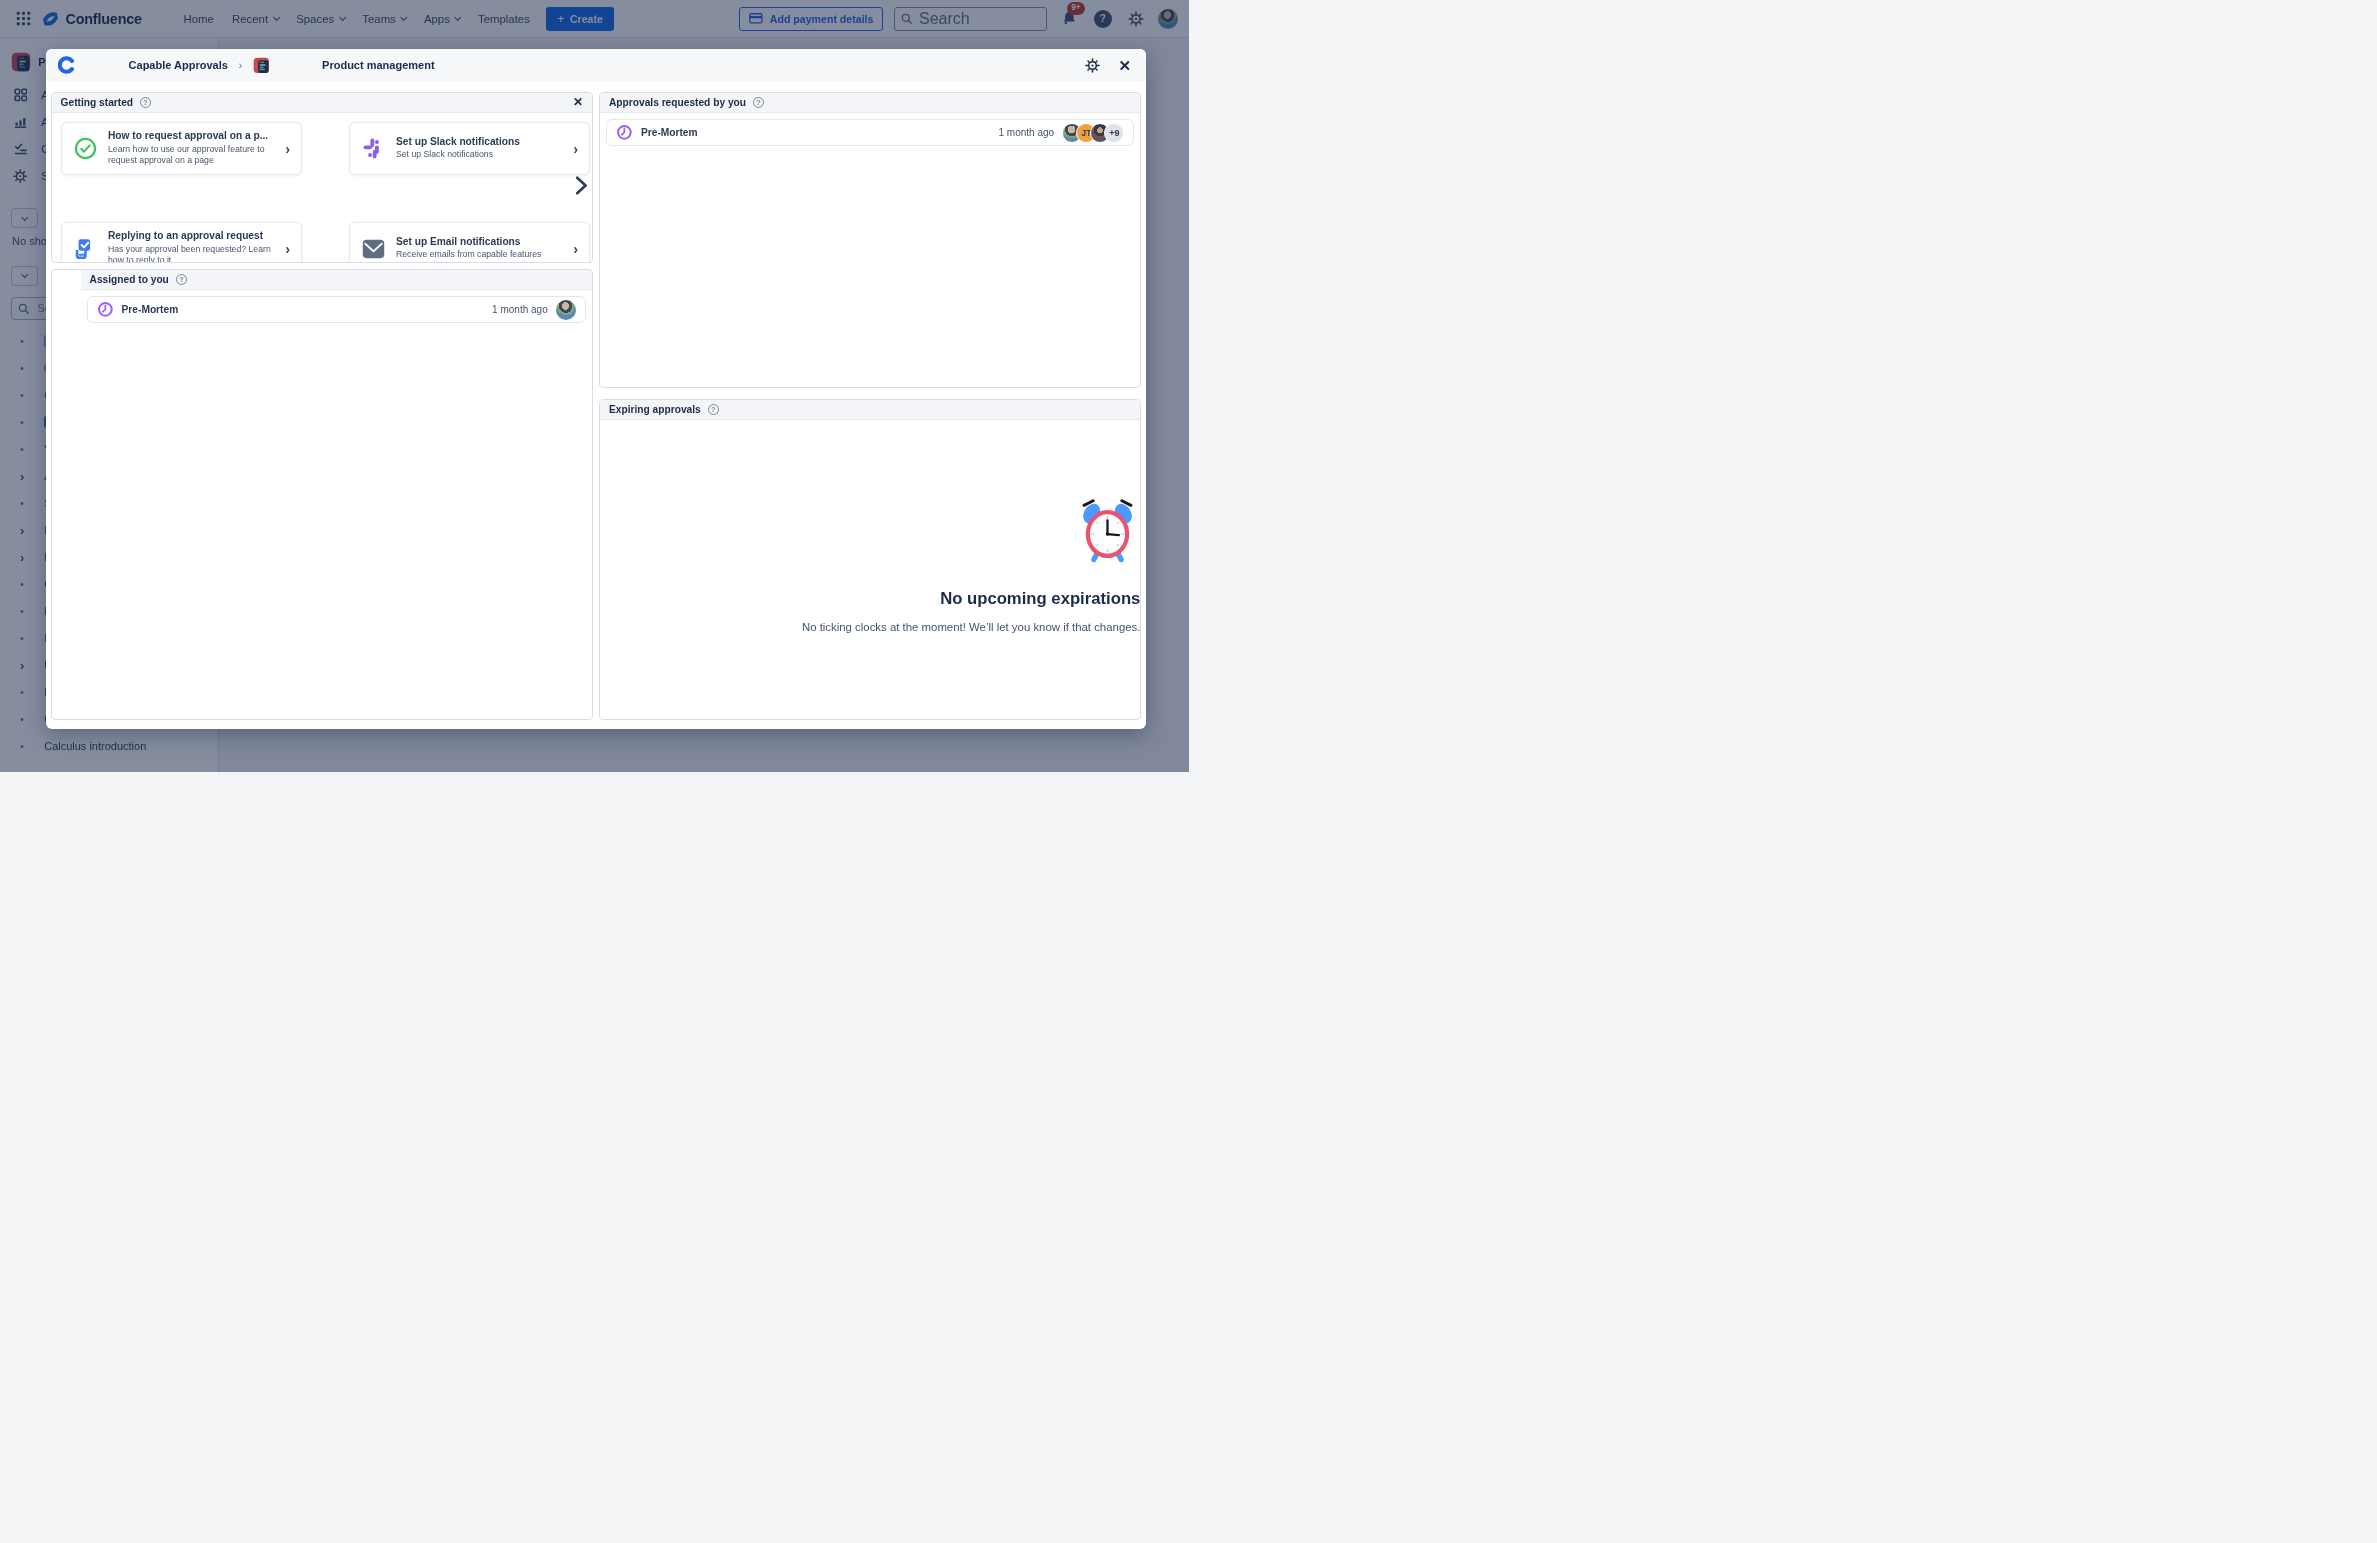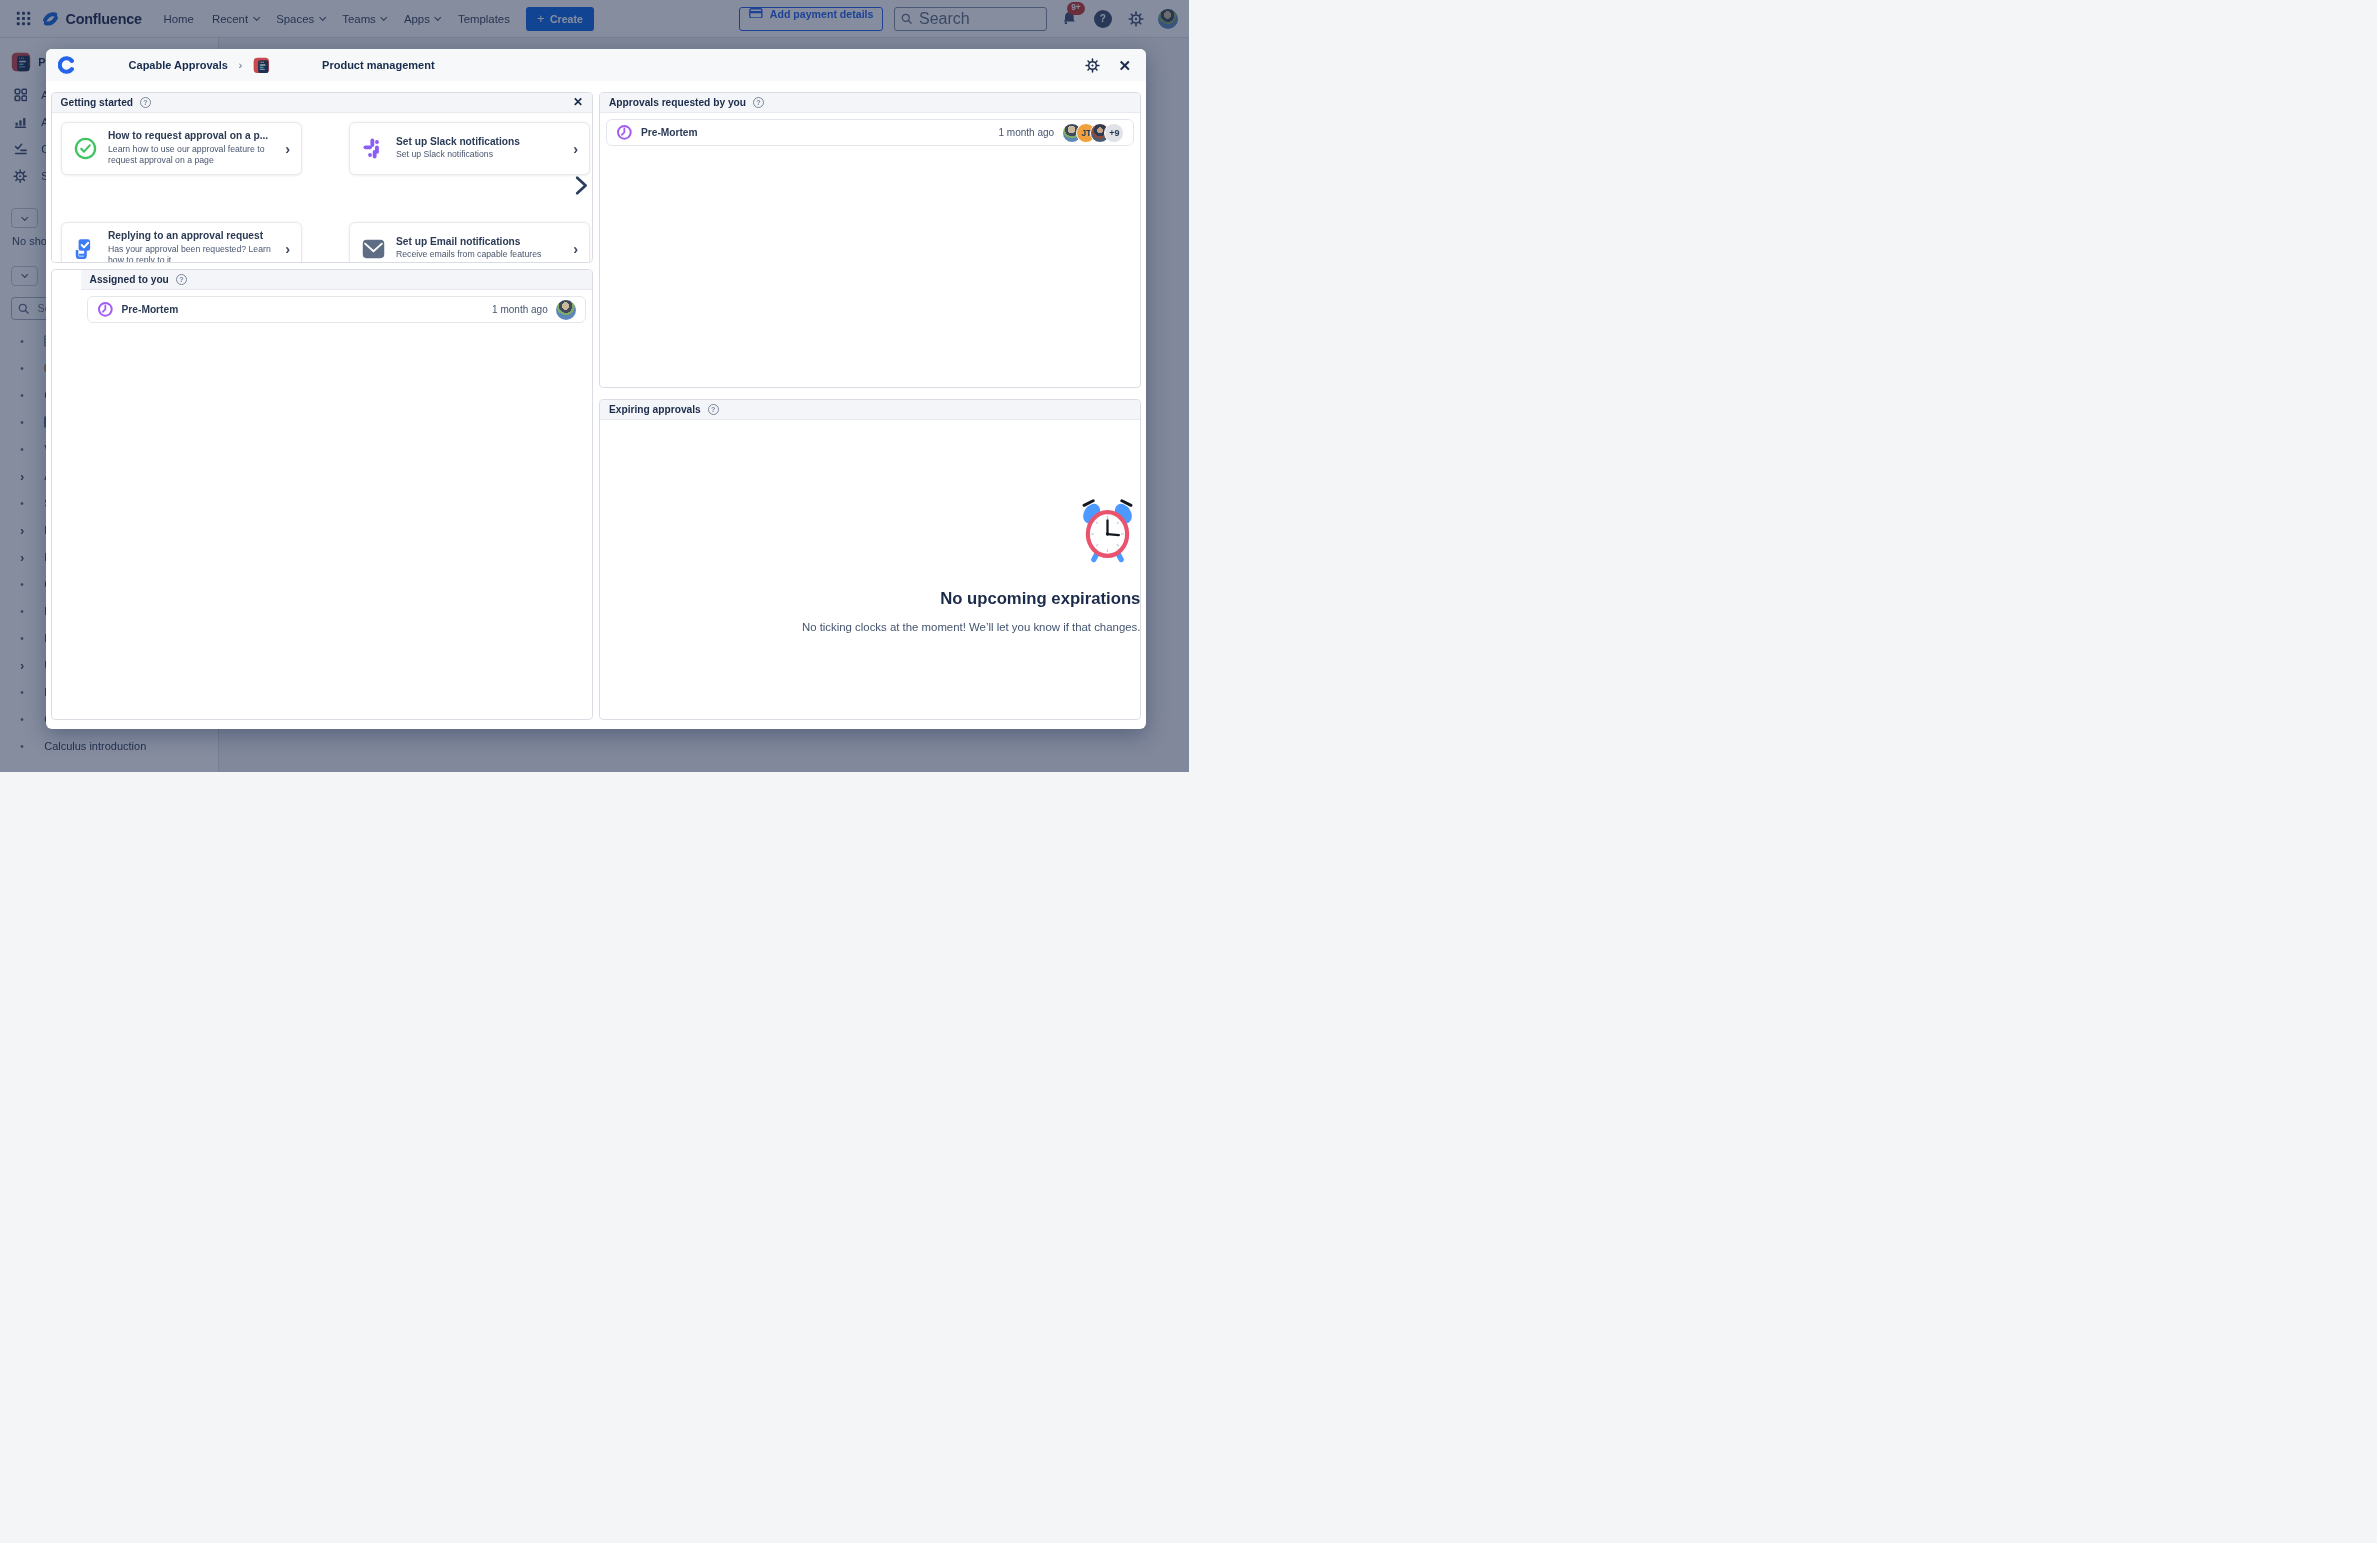--- a/index.html
+++ b/index.html
@@ -6,31 +6,31 @@
   html,body { width:1189px; height:772px; overflow:hidden; }
   body { font-family:"Liberation Sans", sans-serif; color:#172B4D; background:#F4F5F7; }
   .screen { position:relative; width:1189px; height:772px; overflow:hidden; }
 
   
   .topnav { position:absolute; top:0; left:0; right:0; height:38px; background:#FFFFFF;
     border-bottom:0.8px solid #E1E4EA; display:flex; align-items:center; padding:0 10.6px; z-index:1; }
   .appgrid { width:26px; height:26px; border:none; background:transparent; display:flex; align-items:center; justify-content:center; cursor:pointer; }
   .brand { display:flex; align-items:center; gap:5.3px; margin:0 6px 0 4.6px; cursor:pointer; }
   .brand-word { font-size:14.4px; font-weight:700; color:#1E2A4A; letter-spacing:-0.2px; }
-  .nav-items { display:flex; align-items:center; gap:3px; margin-left:8px; }
+  .nav-items { display:flex; align-items:center; gap:3px; margin-left:28px; }
   .nav-item { display:flex; align-items:center; gap:4.6px; padding:4.6px 7.6px; font-size:11.4px; color:#38455E;
     background:transparent; border:none; cursor:pointer; border-radius:3px; }
   .caret { width:5.3px; height:5.3px; border-right:1.5px solid #44546F; border-bottom:1.5px solid #44546F;
     transform:rotate(45deg) translateY(-1.5px); display:inline-block; }
   .btn-create { margin-left:9px; height:24px; border:none; border-radius:3px; background:#0C66E4; color:#fff;
     font-size:10.6px; font-weight:600; display:flex; align-items:center; gap:5.3px; padding:0 10.6px; cursor:pointer; }
   .plus { font-size:13px; font-weight:400; line-height:1; }
   .nav-right { margin-left:auto; display:flex; align-items:center; gap:10.6px; }
   .btn-payment { height:24px; border:1.1px solid #2563EB; color:#2563EB; background:transparent; border-radius:3px;
-    font-size:10.6px; font-weight:600; display:flex; gap:6.8px; padding:0 9px; cursor:pointer;margin-left:8px; }
+    font-size:10.6px; font-weight:600; display:flex; align-items:center; gap:6.8px; padding:0 9px; cursor:pointer;margin-left:8px; }
   .nav-search { position:relative; width:153px; }
   .nav-search input { width:100%; height:24px; border:0.8px solid #8590A2; border-radius:3px; padding:0 7.6px 0 24px;
     font-size:16px; color:#172B4D; background:#fff; font-family:inherit; }
   .nav-search input::placeholder { color:#626F86; }
   .nav-search .mag { position:absolute; left:6.8px; top:6px; }
   .iconbtn { position:relative; width:23px; height:23px; border:none; background:transparent; display:flex;
     align-items:center; justify-content:center; cursor:pointer; }
   .badge { position:absolute; top:-4.6px; left:9px; background:#C9372C; color:#fff; font-size:8.3px; font-weight:700;
     padding:0.8px 4.6px 1.5px; border-radius:6.8px; line-height:1.2; }
   .qcircle { width:18px; height:18px; border-radius:50%; background:#3E4E6C; color:#fff; font-size:10px;

